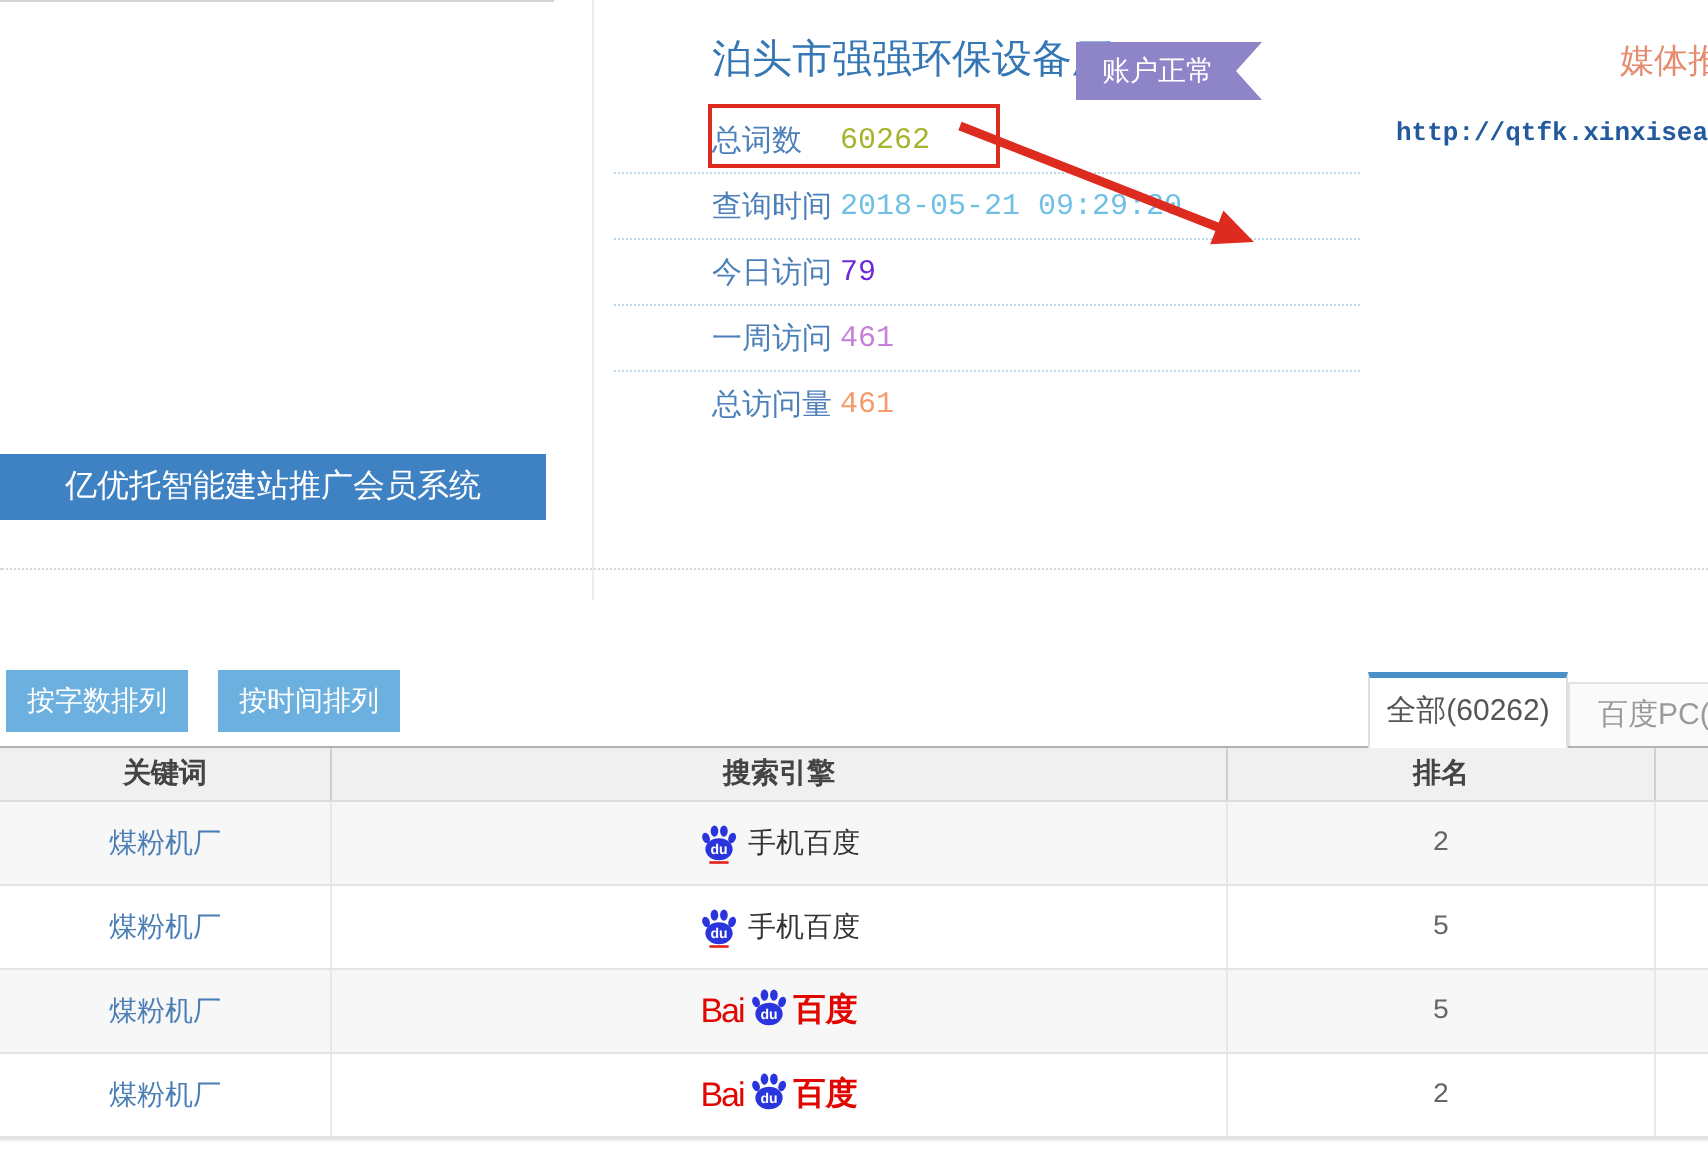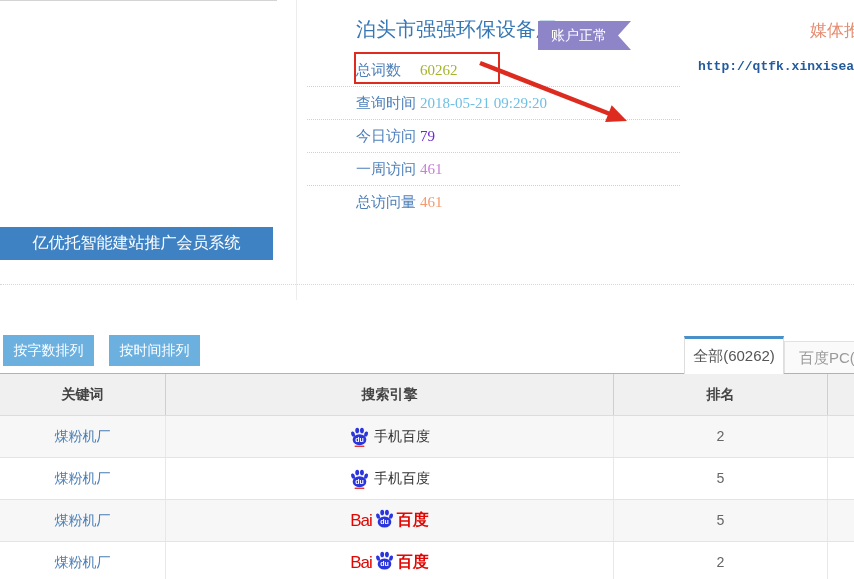--- a/index.html
+++ b/index.html
@@ -23,21 +23,21 @@
   .status-badge { position:absolute; left:538px; top:21px; height:29px; background:#8d85c8; color:#fff;
     font-size:14px; line-height:29px; padding:0 24px 0 13px;
     clip-path:polygon(0 0,100% 0,calc(100% - 13px) 50%,100% 100%,0 100%); }
 
   
   .stats-list { position:absolute; left:307px; top:54px; width:373px; }
   .stat-row { height:33px; display:flex; align-items:center; padding-left:49px;
     border-bottom:1px dotted #b9d7e6; }
   .stat-row:last-child { border-bottom:none; }
   .stat-label { width:64px; font-size:15px; color:#4d7fb9; flex-shrink:0; }
-  .stat-value { font-family:Liberation Serif, serif; font-size:15px; }
+  .stat-value { font-family:Liberation Mono, monospace; font-size:15px; }
 
   
   .media-heading { position:absolute; left:810px; top:19px; font-size:17px; color:#e58c70; white-space:nowrap; }
   .media-url { position:absolute; left:698px; top:59px; font-family:"Liberation Mono", monospace;
     font-weight:bold; font-size:13px; color:#235a9d; white-space:nowrap; }
 
   
   .annot-box { position:absolute; left:354px; top:52px; width:146px; height:32px;
     border:2px solid #dd2b20; pointer-events:none; }
   .annot-arrow { position:absolute; left:470px; top:58px; pointer-events:none; }
@@ -53,21 +53,21 @@
   
   .tabs { position:absolute; left:684px; top:336px; display:flex; align-items:flex-end; }
   .tab { white-space:nowrap; cursor:pointer; }
   .tab.active { height:38px; width:100px; background:#fff; border:1px solid #dedede; border-bottom:none;
     border-top:3px solid #4a90c8; color:#555; font-size:15px; text-align:center; line-height:33px; z-index:3; }
   .tab.inactive { height:33px; background:#fafafa; border:1px solid #e2e2e2; border-bottom:none;
     color:#9a9a9a; font-size:15px; line-height:31px; padding:0 14px; }
 
   
   .rank-table { position:absolute; left:0; top:373px; width:854px; }
-  .thead { display:grid; grid-template-columns:166px 448px 214px 26px; height:43px;
+  .thead { display:grid; grid-template-columns:166px 448px 214px 26px; height:28px;
     background:#f0f0f0; border-top:1px solid #b2b2b2; border-bottom:1px solid #dcdcdc; }
   .th { display:flex; align-items:center; justify-content:center; font-size:14px; font-weight:bold;
     color:#444; border-right:1px solid #cfcfcf; }
   .th:last-child { border-right:none; }
   .trow { display:grid; grid-template-columns:166px 448px 214px 26px; height:42px;
     border-bottom:1px solid #e4e4e4; background:#fff; }
   .trow:nth-child(odd) { background:#f7f7f7; }
   .cell { display:flex; align-items:center; justify-content:center; border-right:1px solid #e8e8e8; }
   .cell:last-child { border-right:none; }
   .kw { color:#4a7eb5; font-size:14px; cursor:pointer; }

